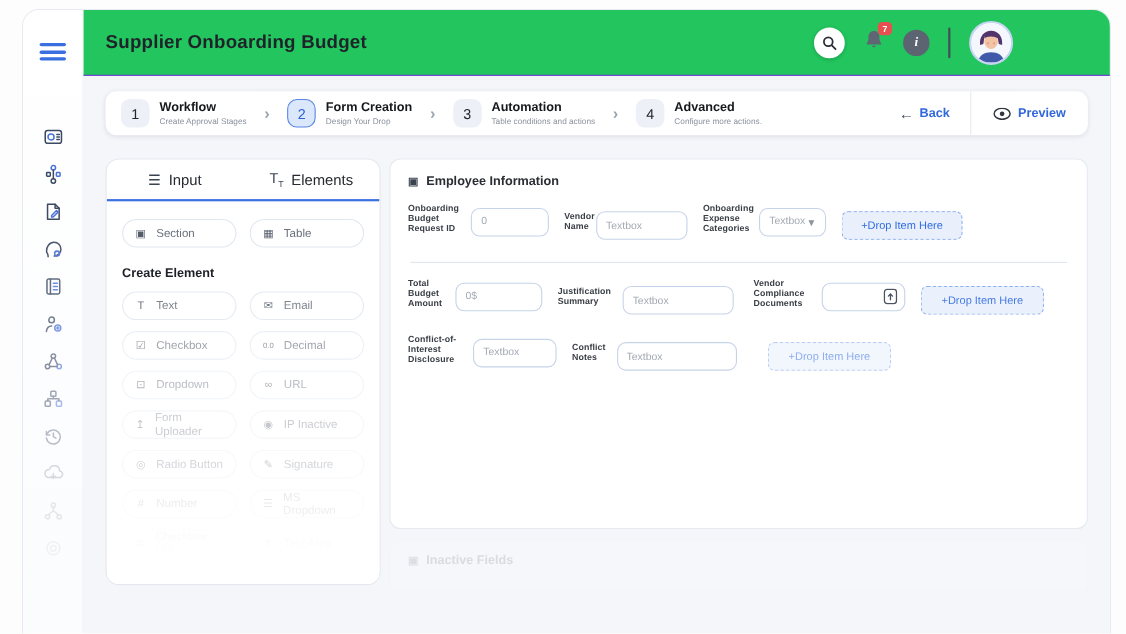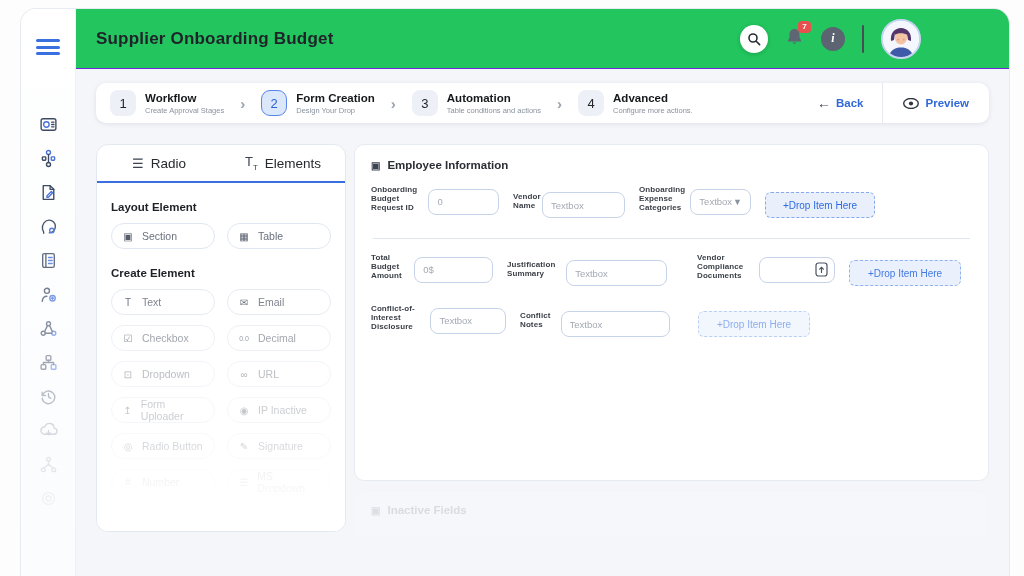--- a/index.html
+++ b/index.html
@@ -262,29 +262,28 @@
         </div>
       </div>
     </div>
 
     <div class="cols">
 
       <div class="palette">
         <div class="ptabs">
           <div class="ptab">
             <span class="tabic">☰</span>
-            <span>Radio</span>
+            <span>Input</span>
           </div>
           <div class="ptab">
             <span class="tabic">T<small>T</small></span>
             <span>Elements</span>
           </div>
         </div>
         <div class="pbody">
-          <div class="pheading">Layout Element</div>
           <div class="pgrid">
             <div class="pel">
                 <span class="pic">▣</span>
                 <span>Section</span>
               </div>
             <div class="pel">
                 <span class="pic">▦</span>
                 <span>Table</span>
               </div>
           </div>
@@ -391,21 +390,21 @@
               <div class="fin">
                   <input placeholder="0$" style="">
                 </div>
             </div>
             <div class="fld" style="width:160px">
               <label>Justification Summary</label>
               <div class="fin">
                   <input placeholder="Textbox" style="">
                 </div>
             </div>
-            <div class="fld" style="width:138px; margin-left:16px">
+            <div class="fld" style="width:138px; margin-left:4px">
               <label>Vendor Compliance Documents</label>
               <div class="fin">
                   <input placeholder="" style="">
                 <span class="file-ic"><svg viewBox="0 0 13 15">
                       <rect x="1" y="1" width="11" height="13" rx="2.5"></rect>
                       <path d="M6.5 10.5V5.5M4.6 7.2L6.5 5.3l1.9 1.9"></path>
                     </svg></span>
               </div>
             </div>
             <div class="dropzone dz2" style="width:112px">

